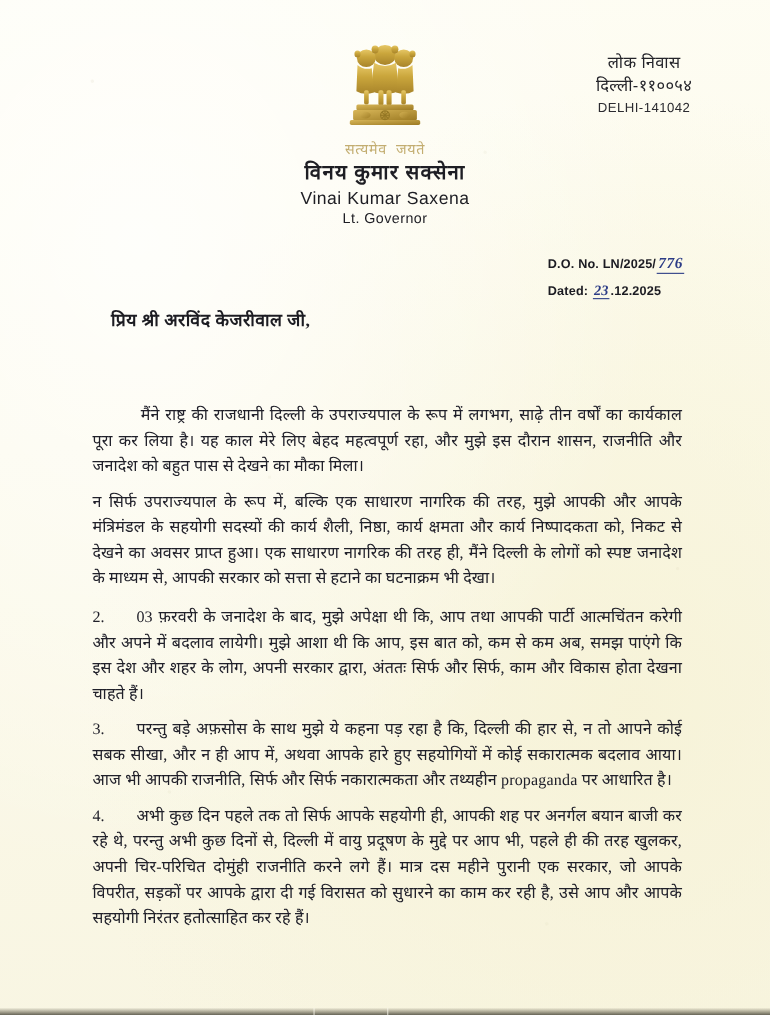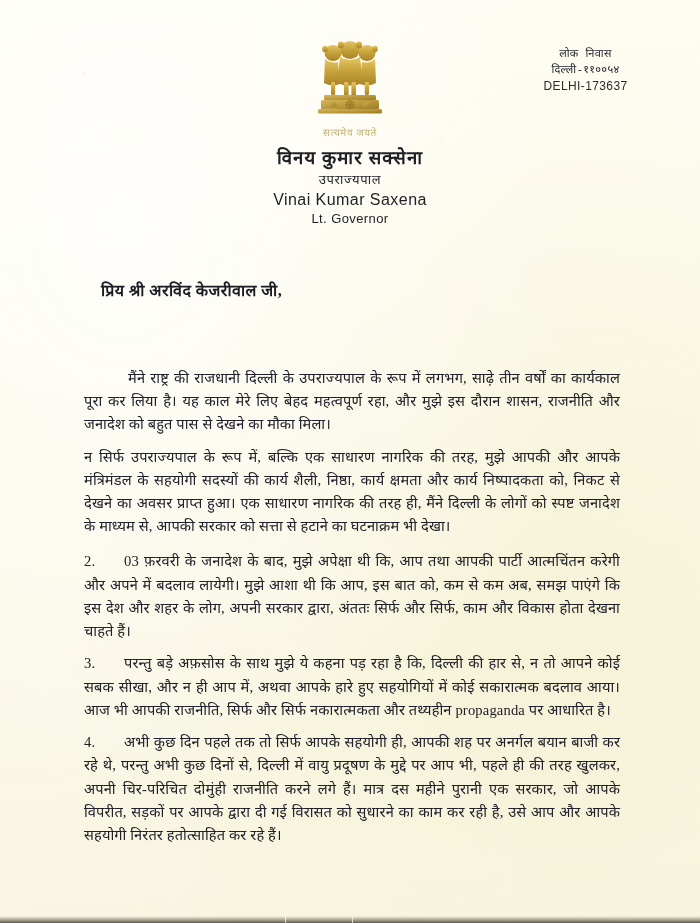--- a/index.html
+++ b/index.html
@@ -49,40 +49,40 @@
     right: 0;
     text-align: center;
   }
   .emblem {
     display: inline-block;
     line-height: 0;
   }
   .emblem-motto {
     display: block;
     margin-top: -1px;
-    font-size: 10px;
+    font-size: 13px;
     letter-spacing: .6px;
     color: #b9a05a;
-    font-family: Liberation Serif, serif;
+    font-family: Liberation Mono, monospace;
     opacity: .85;
   }
 
   .addr-block {
     position: absolute;
     top: 47px;
     right: 22px;
     width: 185px;
     text-align: center;
     color: #24242a;
   }
   .addr-hi {
-    font-size: 11px;
+    font-size: 15px;
     line-height: 1.42;
     letter-spacing: .3px;
-    font-family: Liberation Mono, monospace;
+    font-family: Liberation Sans, sans-serif;
   }
   .addr-en {
     font-size: 12px;
     line-height: 1.38;
     letter-spacing: .4px;
     font-family: "Liberation Sans", sans-serif;
     color: #2b2b30;
   }
 
   .name-block {
@@ -266,30 +266,33 @@
           <ellipse cx="61" cy="66.6" rx="5" ry="3.1"></ellipse>
         </g>
       </svg>
     </span>
     <span class="emblem-motto">सत्यमेव जयते</span>
   </div>
 
   <div class="addr-block">
     <div class="addr-hi">लोक निवास</div>
     <div class="addr-hi">दिल्ली-११००५४</div>
-    <div class="addr-en">DELHI-173637</div>
+    <div class="addr-en">DELHI-141042</div>
   </div>
 
   <div class="name-block">
     <div class="nb-name-hi">विनय कुमार सक्सेना</div>
-    <div class="nb-desig-hi">उपराज्यपाल</div>
     <div class="nb-name-en">Vinai Kumar Saxena</div>
     <div class="nb-desig-en">Lt. Governor</div>
   </div>
 
+  <div class="ref-block">
+    <span class="ref-line"><span>D.O. No. LN/2025/</span><span class="handwritten">776</span></span>
+    <span class="ref-line"><span>Dated:</span> <span class="handwritten hw-date">23</span><span>.12.2025</span></span>
+  </div>
 
   <div class="salutation">प्रिय श्री अरविंद केजरीवाल जी,</div>
 
   <div class="body-copy">
     <p class="para indent-first">
       <span>मैंने राष्ट्र की राजधानी दिल्ली के उपराज्यपाल के रूप में लगभग, साढ़े तीन वर्षों का कार्यकाल पूरा कर लिया है। यह काल मेरे लिए बेहद महत्वपूर्ण रहा, और मुझे इस दौरान शासन, राजनीति और जनादेश को बहुत पास से देखने का मौका मिला।</span>
     </p>
     <p class="para para-gap-lg">
       <span>न सिर्फ उपराज्यपाल के रूप में, बल्कि एक साधारण नागरिक की तरह, मुझे आपकी और आपके मंत्रिमंडल के सहयोगी सदस्यों की कार्य शैली, निष्ठा, कार्य क्षमता और कार्य निष्पादकता को, निकट से देखने का अवसर प्राप्त हुआ। एक साधारण नागरिक की तरह ही, मैंने दिल्ली के लोगों को स्पष्ट जनादेश के माध्यम से, आपकी सरकार को सत्ता से हटाने का घटनाक्रम भी देखा।</span>
     </p>

